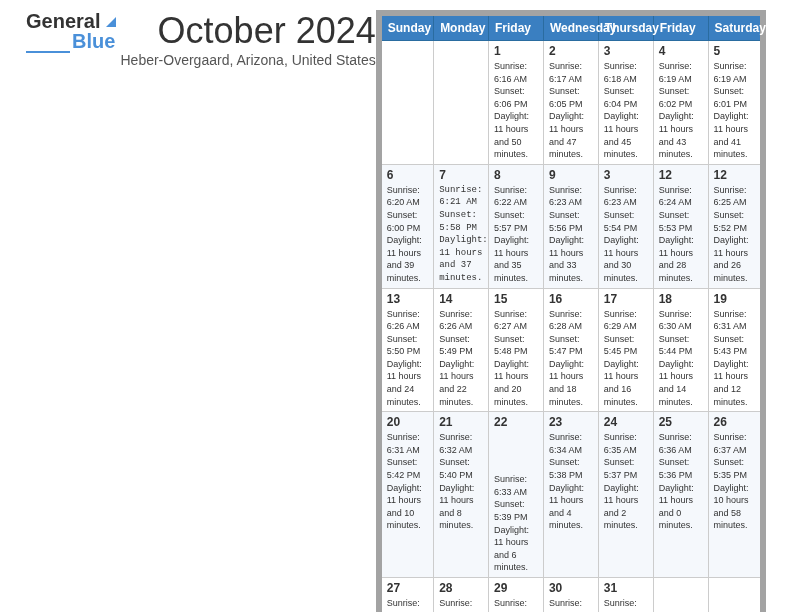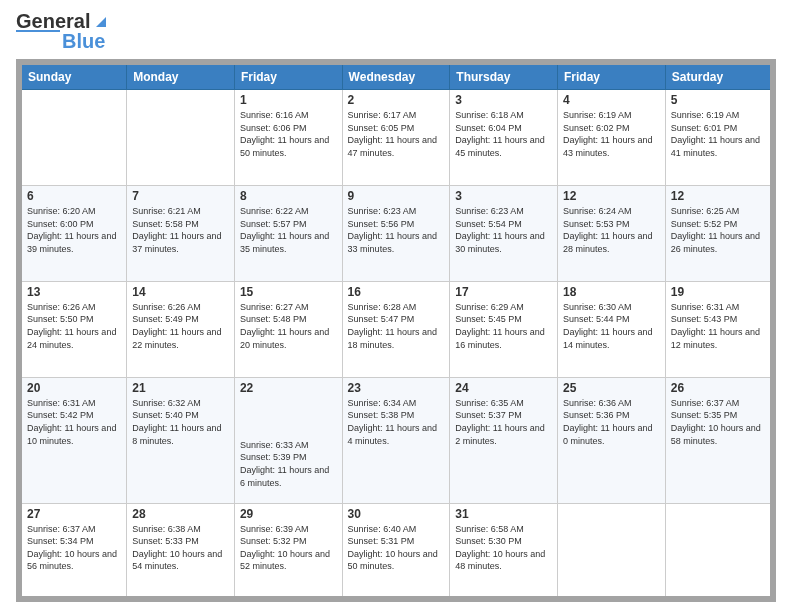--- a/index.html
+++ b/index.html
@@ -6,23 +6,22 @@
     body {
       width: 792px;
       height: 612px;
       font-family: Arial, sans-serif;
       background: #fff;
       overflow: hidden;
     }
     .page {
       width: 792px;
       height: 612px;
-      padding: 10px 16px;
+      padding: 10px 26px;
       display: flex;
-      flex-direction: column;
     }
     .header {
       display: flex;
       justify-content: space-between;
       align-items: flex-start;
       margin-bottom: 6px;
     }
     .logo {
       display: flex;
       flex-direction: column;
@@ -93,24 +92,28 @@
 
 <div class="page">
   <div class="header">
     <div class="logo">
       <div style="display:flex;align-items:center;gap:2px;">
         <span style="font-size:20px;font-weight:bold;color:#333;">General</span>
         <svg width="18" height="18" viewBox="0 0 18 18">
           <polygon points="4,14 14,14 14,4" fill="#4a90d9"></polygon>
         </svg>
       </div>
-      <div style="display:flex;align-items:flex-start;margin-top:-3px;">
+      <div style="display:flex;align-items:flex-end;margin-top:-3px;">
         <div style="width:44px;height:2px;background:#4a90d9;"></div>
         <span style="font-size:20px;font-weight:bold;color:#4a90d9;margin-left:2px;">Blue</span>
       </div>
+    </div>
+    <div class="title-section">
+      <div class="month-title">October 2024</div>
+      <div class="location">Heber-Overgaard, Arizona, United States</div>
     </div>
   </div>
 
   <table class="calendar">
     <thead>
       <tr>
         <th>Sunday</th>
         <th>Monday</th>
         <th>Friday</th>
         <th>Wednesday</th>
@@ -156,21 +159,21 @@
         </tr>
         <tr>
           <td>
             <span class="day-num">6</span>
             <div class="cell-info" style="white-space: pre-line;">Sunrise: 6:20 AM
 Sunset: 6:00 PM
 Daylight: 11 hours and 39 minutes.</div>
           </td>
           <td>
             <span class="day-num">7</span>
-            <div class="cell-info" style="white-space: pre-line;">Sunrise: 6:21 AM
+            <div class="cell-info" style="white-space: pre-line; font-family: Liberation Mono, monospace;">Sunrise: 6:21 AM
 Sunset: 5:58 PM
 Daylight: 11 hours and 37 minutes.</div>
           </td>
           <td>
             <span class="day-num">8</span>
             <div class="cell-info" style="white-space: pre-line;">Sunrise: 6:22 AM
 Sunset: 5:57 PM
 Daylight: 11 hours and 35 minutes.</div>
           </td>
           <td>

